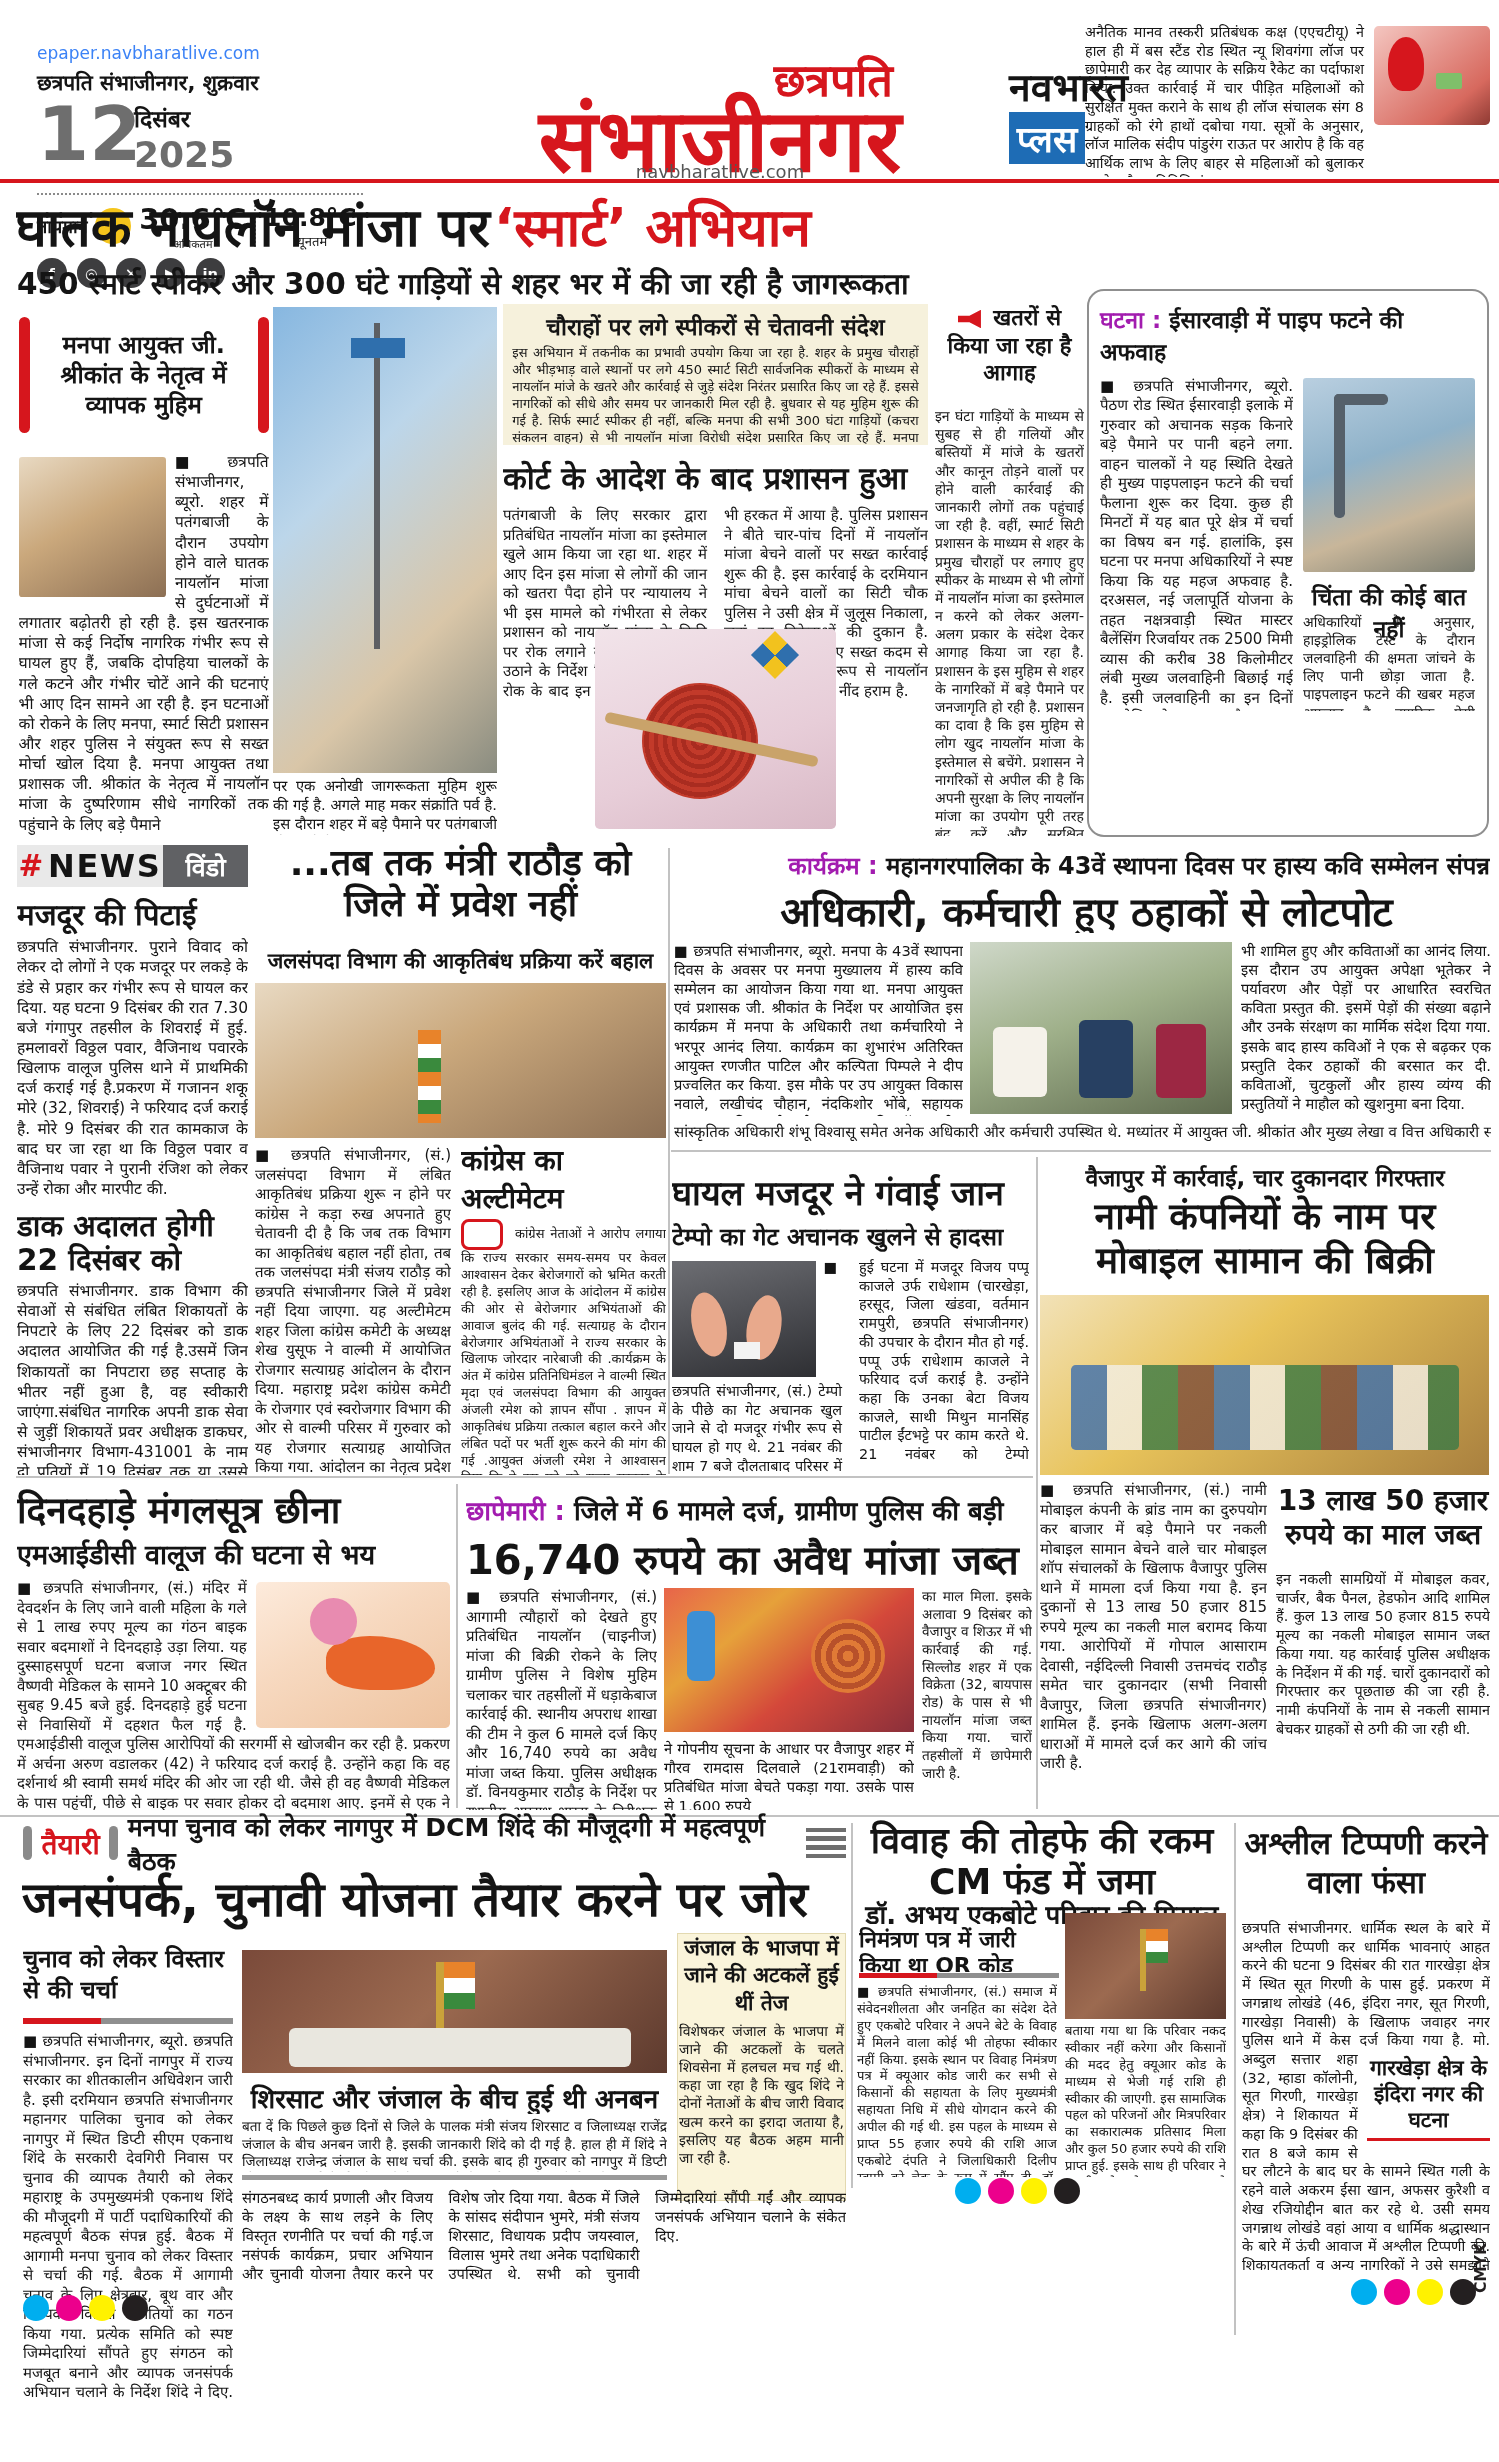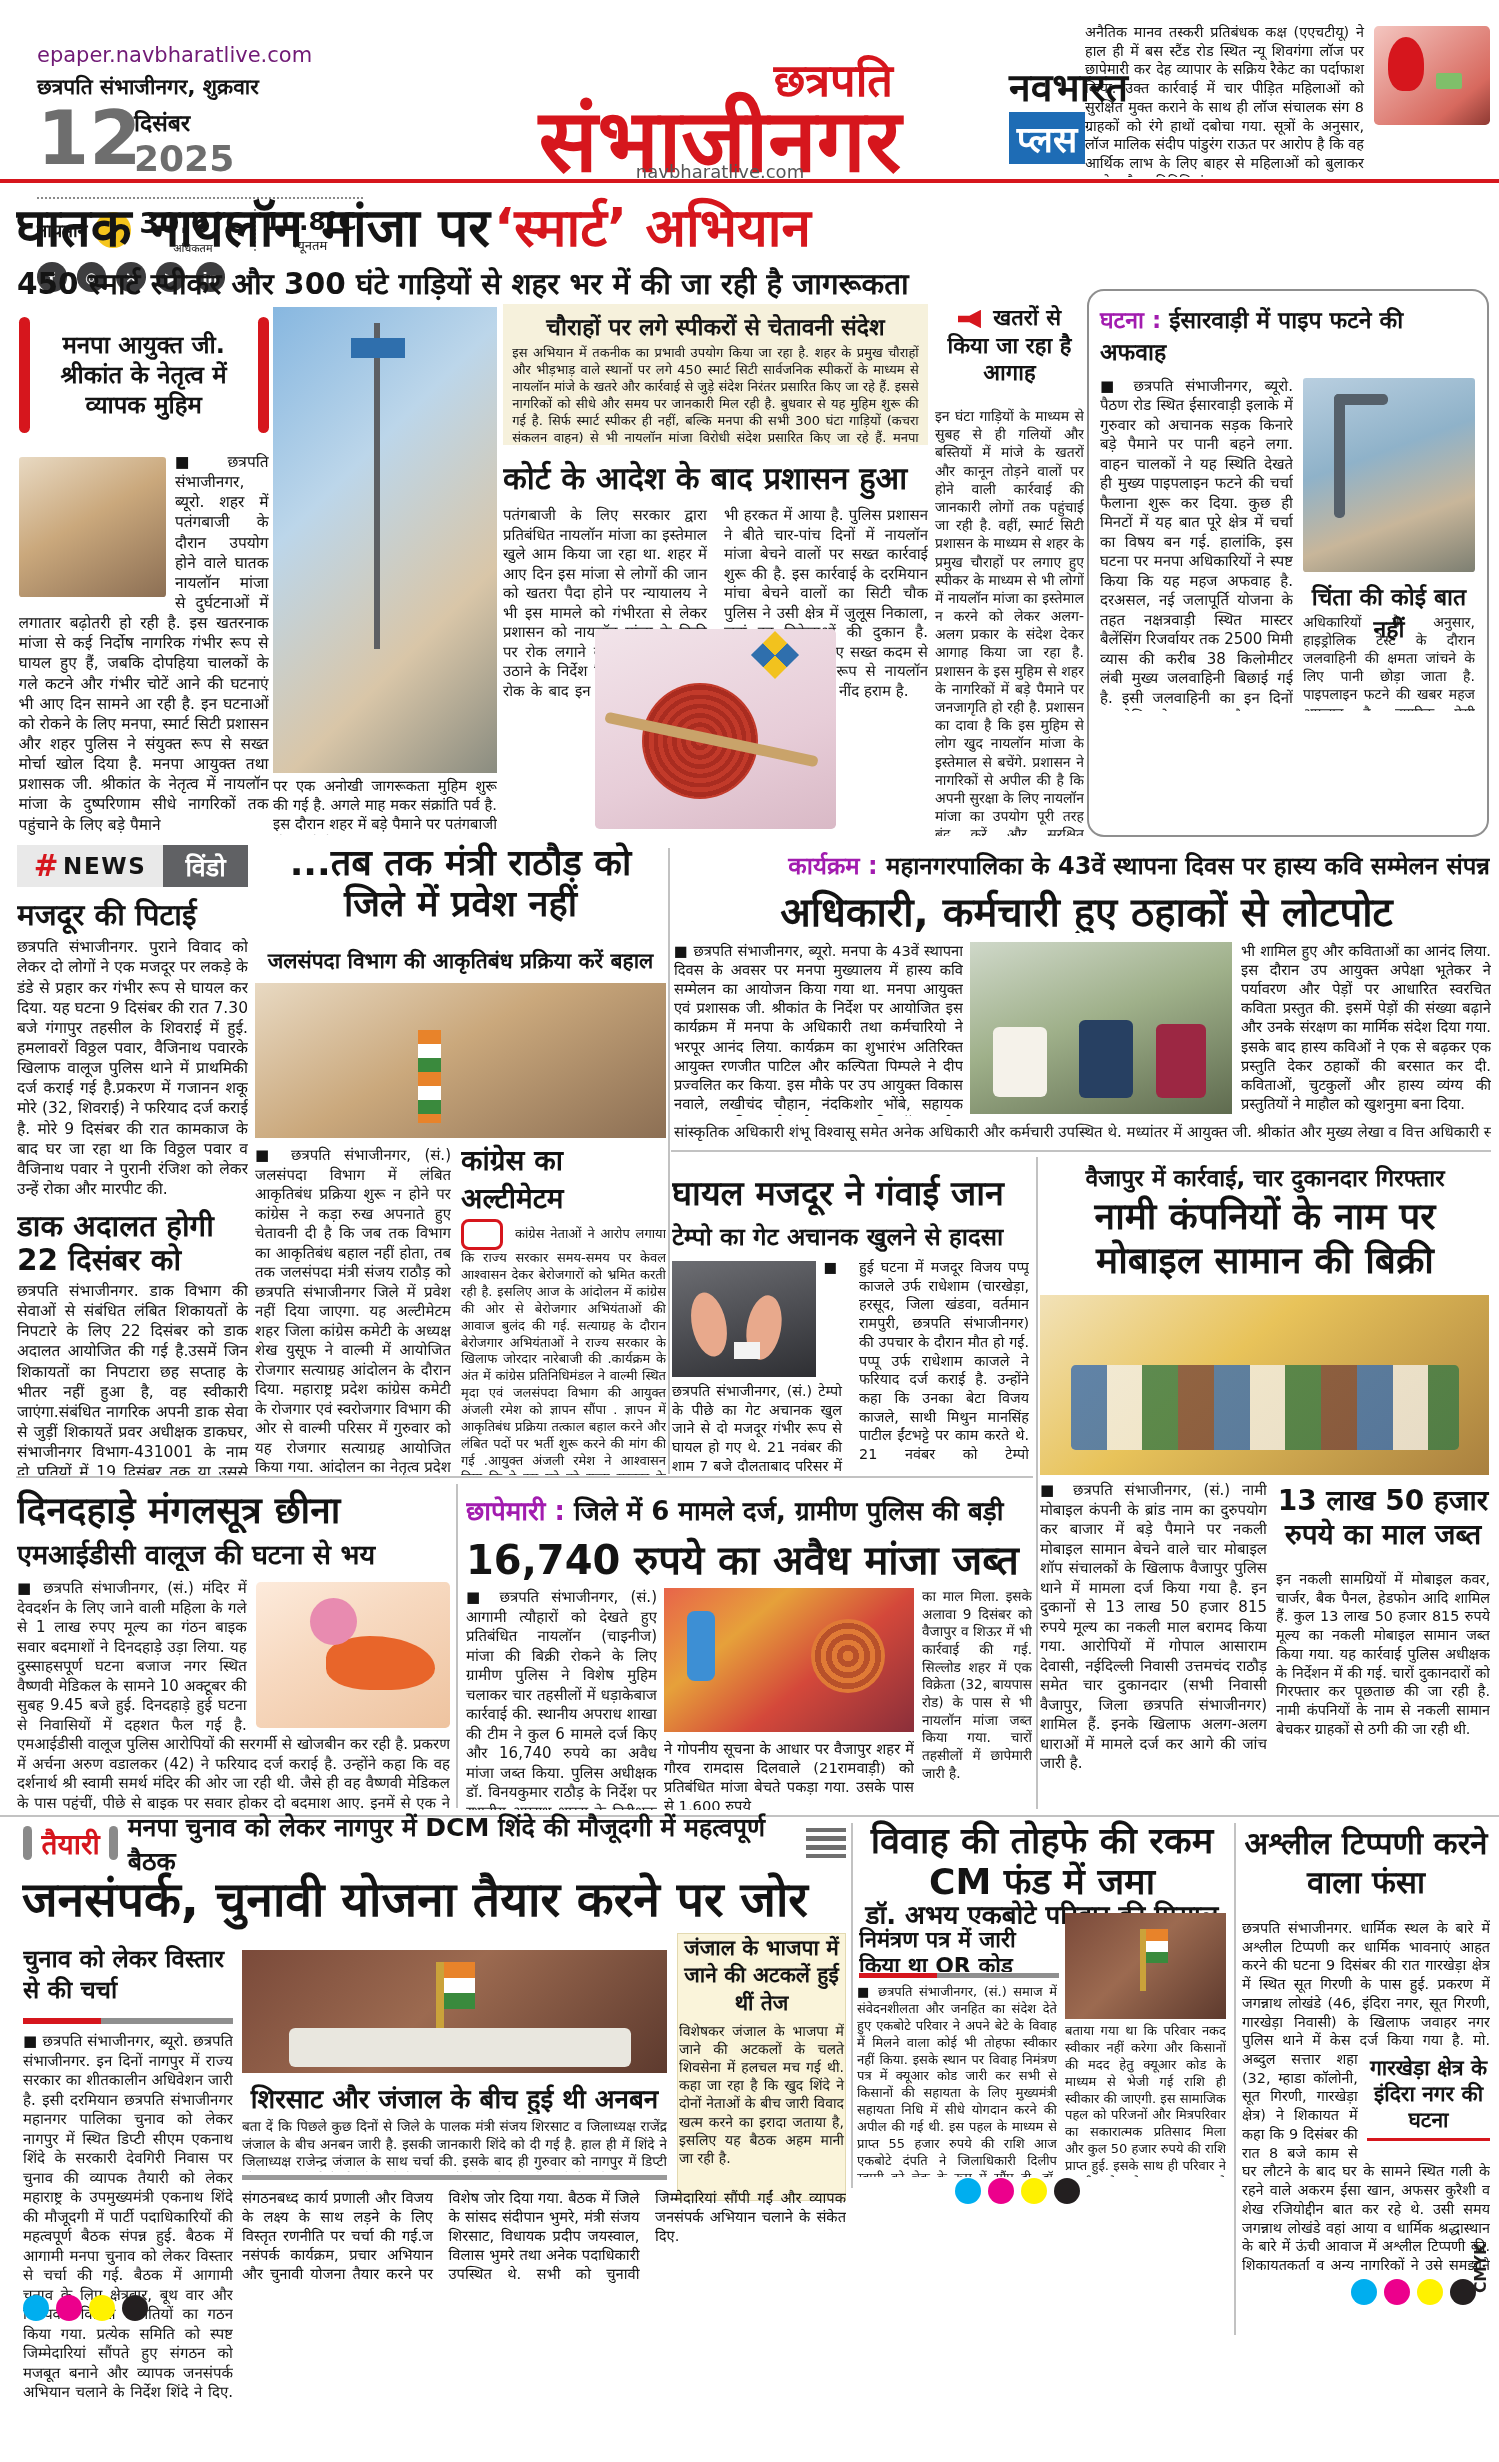--- a/index.html
+++ b/index.html
@@ -38,21 +38,21 @@
   .hamb div{width:40px;height:4.7px;background:#6f6f6f;margin:3.9px 0;}
   .tag-quote{float:right;width:123px;margin:4.7px 0 6.2px 9.3px;font-weight:700;font-size:21px;line-height:1.25;
      text-align:center;border-bottom:3.9px solid #d6161d;padding-bottom:5px;}
   .cream{background:#f6f1dc;}
   .creambox{background:#faf4da;border:0.8px solid #e3d9b0;}
 </style>
 </head>
 <body>
 
 <div class="abs" style="left:37px;top:43px;width:334px;height:248px;">
-  <div style="font-size:21px;color:#701a75;">epaper.navbharatlive.com</div>
+  <div style="font-size:17px;color:#3b82f6;">epaper.navbharatlive.com</div>
   <div class="b" style="font-size:21px;margin-top:4.7px;">छत्रपति संभाजीनगर, शुक्रवार</div>
   <div style="position:relative;height:93px;margin-top:1.6px;">
     <span class="b gray" style="font-size:75px;line-height:1;">12</span>
     <span class="abs b" style="left:97px;top:4.7px;font-size:23px;">दिसंबर</span>
     <span class="abs b gray" style="left:97px;top:37px;font-size:36px;">2025</span>
   </div>
   <div class="dotline" style="width:326px;margin:3.1px 0 6.2px 0;"></div>
   <div style="display:flex;align-items:center;gap:7.8px;">
     <span class="b" style="font-size:18px;">तापमान</span>
     <span style="width:36px;height:36px;border-radius:50%;background:#f5c51c;display:inline-flex;align-items:center;justify-content:center;">
@@ -155,21 +155,21 @@
     </div>
     <div class="abs b c" style="left:203px;top:203px;width:172px;font-size:23px;">चिंता की कोई बात नहीं</div>
     <div class="abs j bodytxt ov" style="left:203px;top:236px;width:172px;height:98px;font-size:14px;">अधिकारियों के अनुसार, हाइड्रोलिक टेस्ट के दौरान जलवाहिनी की क्षमता जांचने के लिए पानी छोड़ा जाता है. पाइपलाइन फटने की खबर महज अफवाह है. नागरिक ऐसी अफवाहों पर भरोसा न करें. जल्द ही टेस्टिंग का यह काम पूरा कर लिया जाएगा.</div>
   </div>
 </div>
 
 <div class="abs ov" style="left:17px;top:845px;width:231px;height:630px;">
   <div style="display:flex;height:42px;">
     <div style="flex:1;background:#e9e9e9;display:flex;align-items:center;justify-content:center;gap:4.7px;">
       <span class="b red" style="font-size:29.5px;">#</span>
-      <span class="b" style="font-size:23px;letter-spacing:1.6px;">NEWS</span>
+      <span class="b" style="font-size:32px;letter-spacing:1.6px;">NEWS</span>
     </div>
     <div style="width:85px;background:#606164;color:#fff;display:flex;align-items:center;justify-content:center;">
       <span class="b" style="font-size:25px;">विंडो</span>
     </div>
   </div>
   <div class="b" style="font-size:29.5px;margin-top:6.2px;">मजदूर की पिटाई</div>
   <div class="j bodytxt" style="font-size:15.5px;margin-top:3.1px;">छत्रपति संभाजीनगर. पुराने विवाद को लेकर दो लोगों ने एक मजदूर पर लकड़े के डंडे से प्रहार कर गंभीर रूप से घायल कर दिया. यह घटना 9 दिसंबर की रात 7.30 बजे गंगापुर तहसील के शिवराई में हुई. हमलावरों विठ्ठल पवार, वैजिनाथ पवारके खिलाफ वालूज पुलिस थाने में प्राथमिकी दर्ज कराई गई है.प्रकरण में गजानन शकू मोरे (32, शिवराई) ने फरियाद दर्ज कराई है. मोरे 9 दिसंबर की रात कामकाज के बाद घर जा रहा था कि विठ्ठल पवार व वैजिनाथ पवार ने पुरानी रंजिश को लेकर उन्हें रोका और मारपीट की.</div>
   <div class="b" style="font-size:29.5px;line-height:1.15;margin-top:11px;">डाक अदालत होगी 22 दिसंबर को</div>
   <div class="j bodytxt" style="font-size:15.5px;margin-top:3.1px;">छत्रपति संभाजीनगर. डाक विभाग की सेवाओं से संबंधित लंबित शिकायतों के निपटारे के लिए 22 दिसंबर को डाक अदालत आयोजित की गई है.उसमें जिन शिकायतों का निपटारा छह सप्ताह के भीतर नहीं हुआ है, वह स्वीकारी जाएंगा.संबंधित नागरिक अपनी डाक सेवा से जुड़ीं शिकायतें प्रवर अधीक्षक डाकघर, संभाजीनगर विभाग-431001 के नाम दो प्रतियों में 19 दिसंबर तक या उससे पहले भेजें. इसके बाद प्राप्त शिकायतों पर विचार नहीं करने की जानकारी डाक विभाग ने दी.</div>
 </div>

